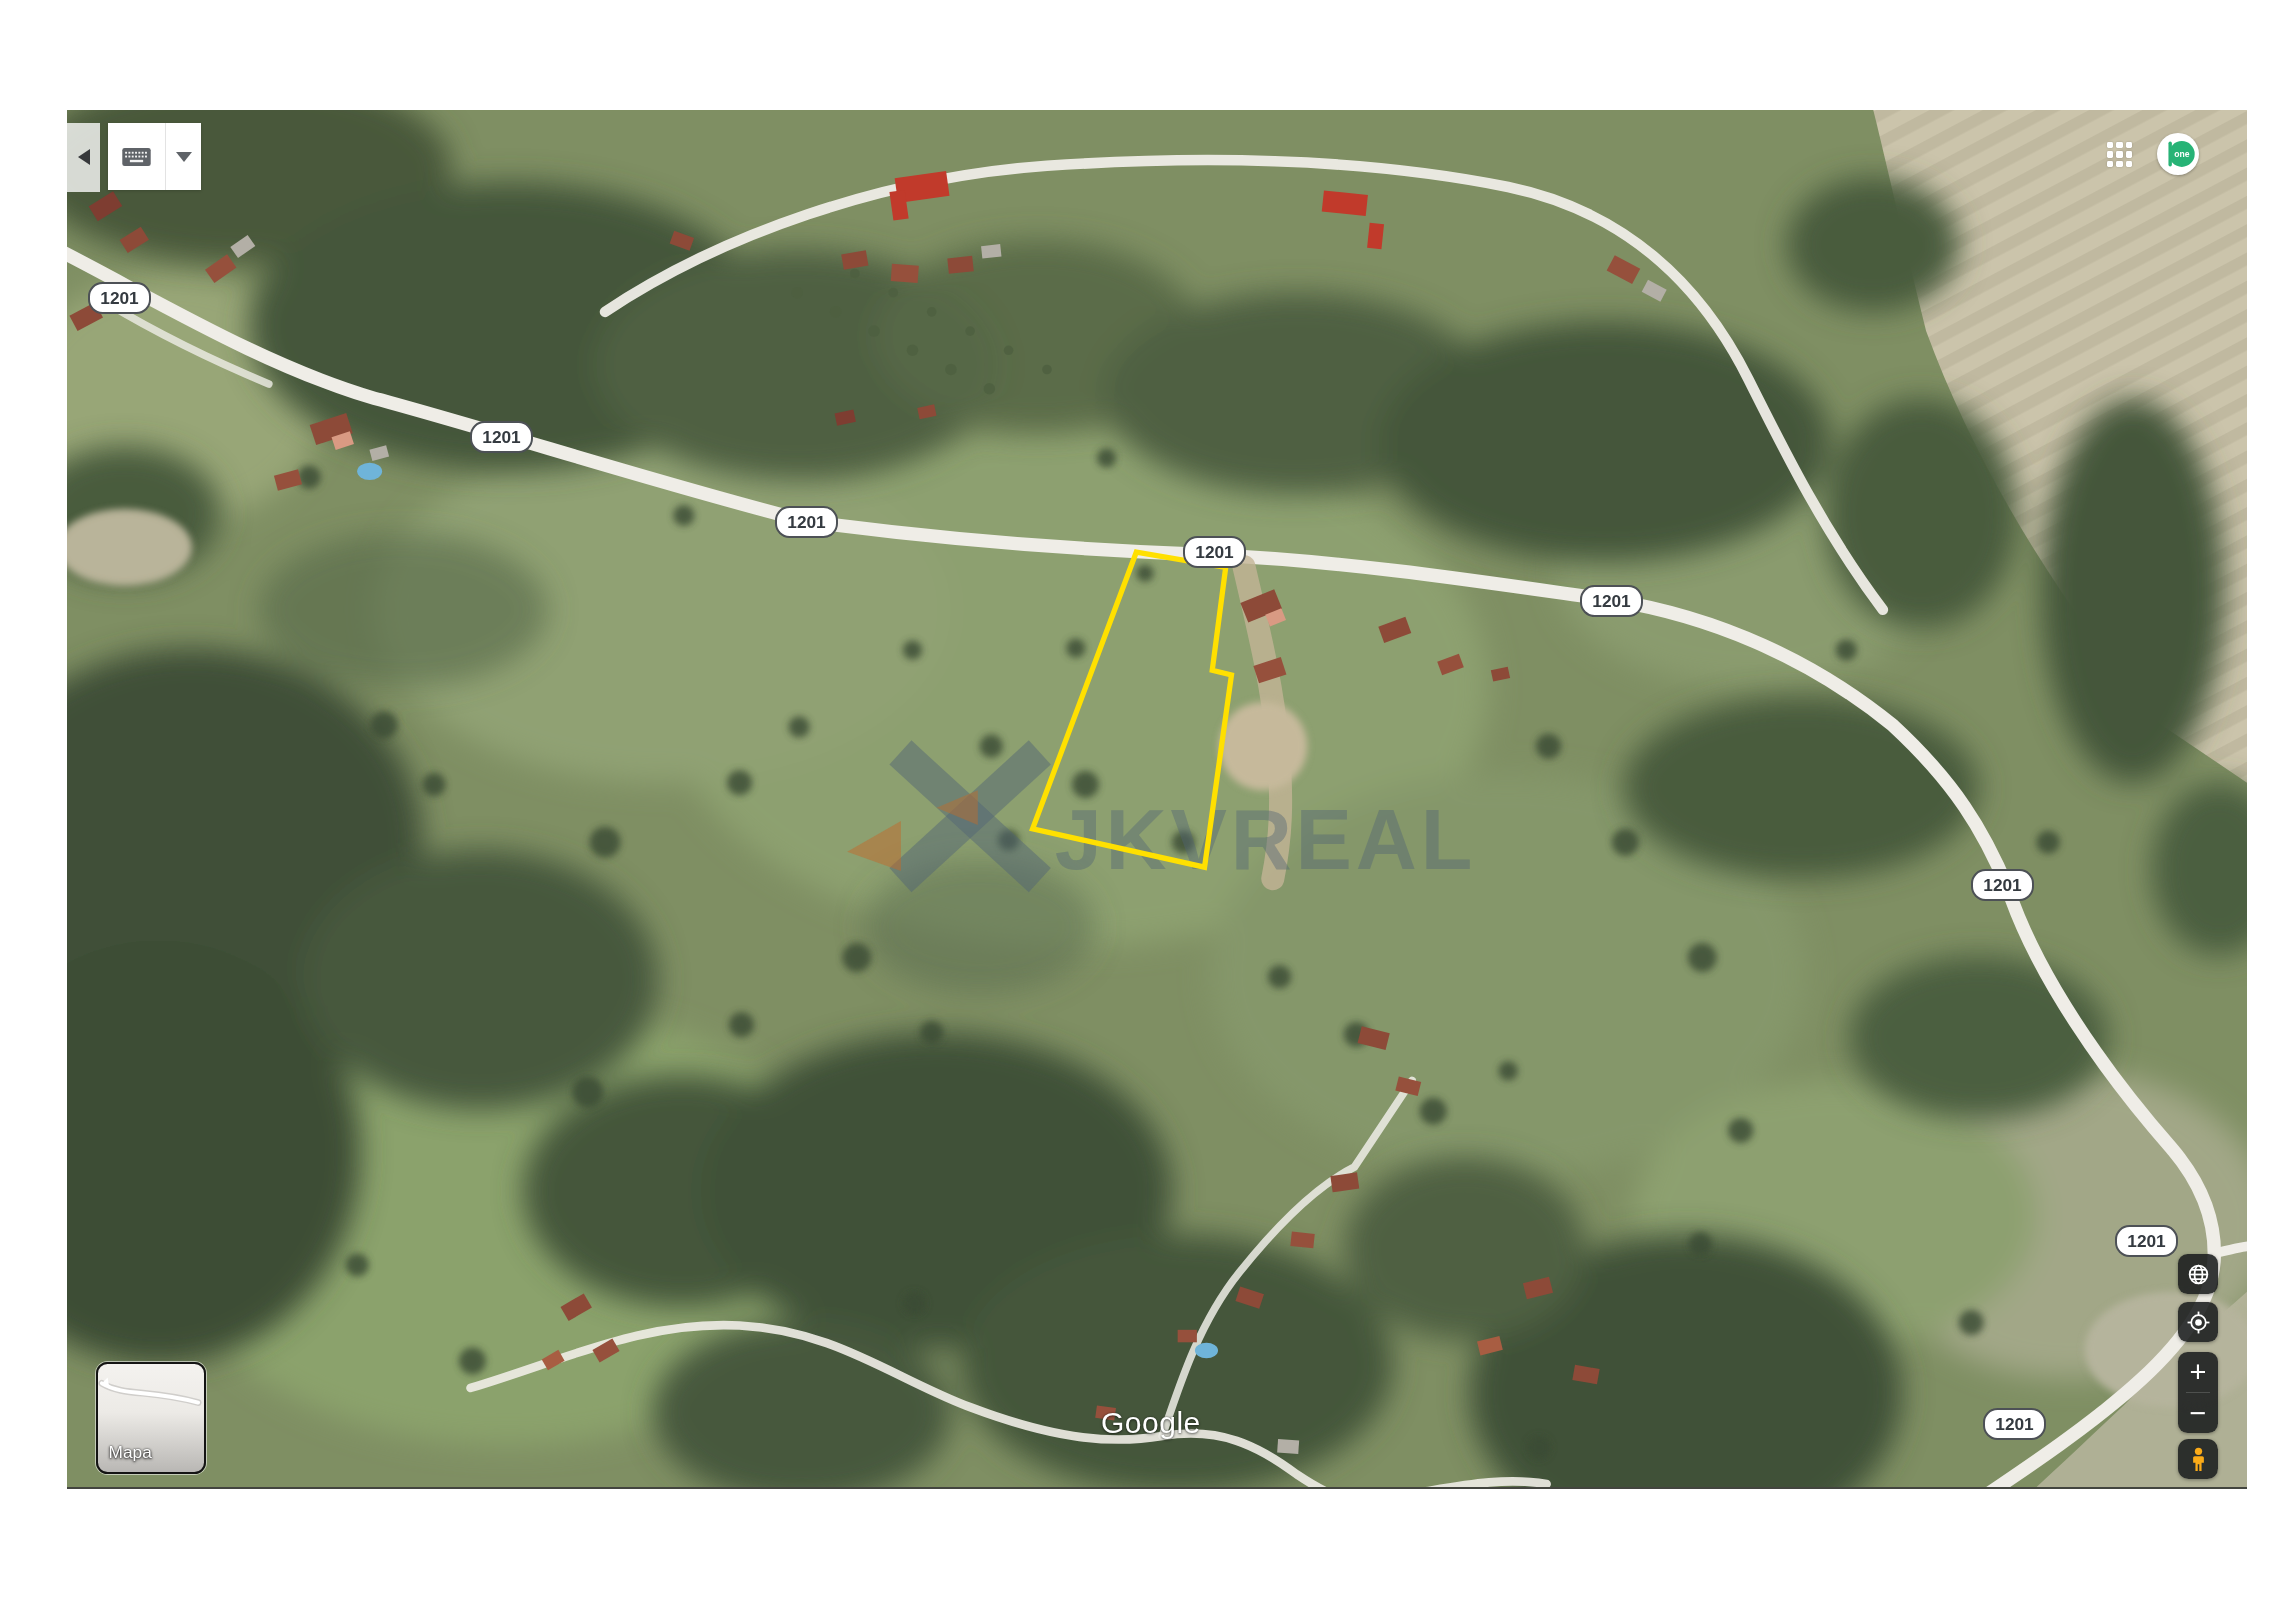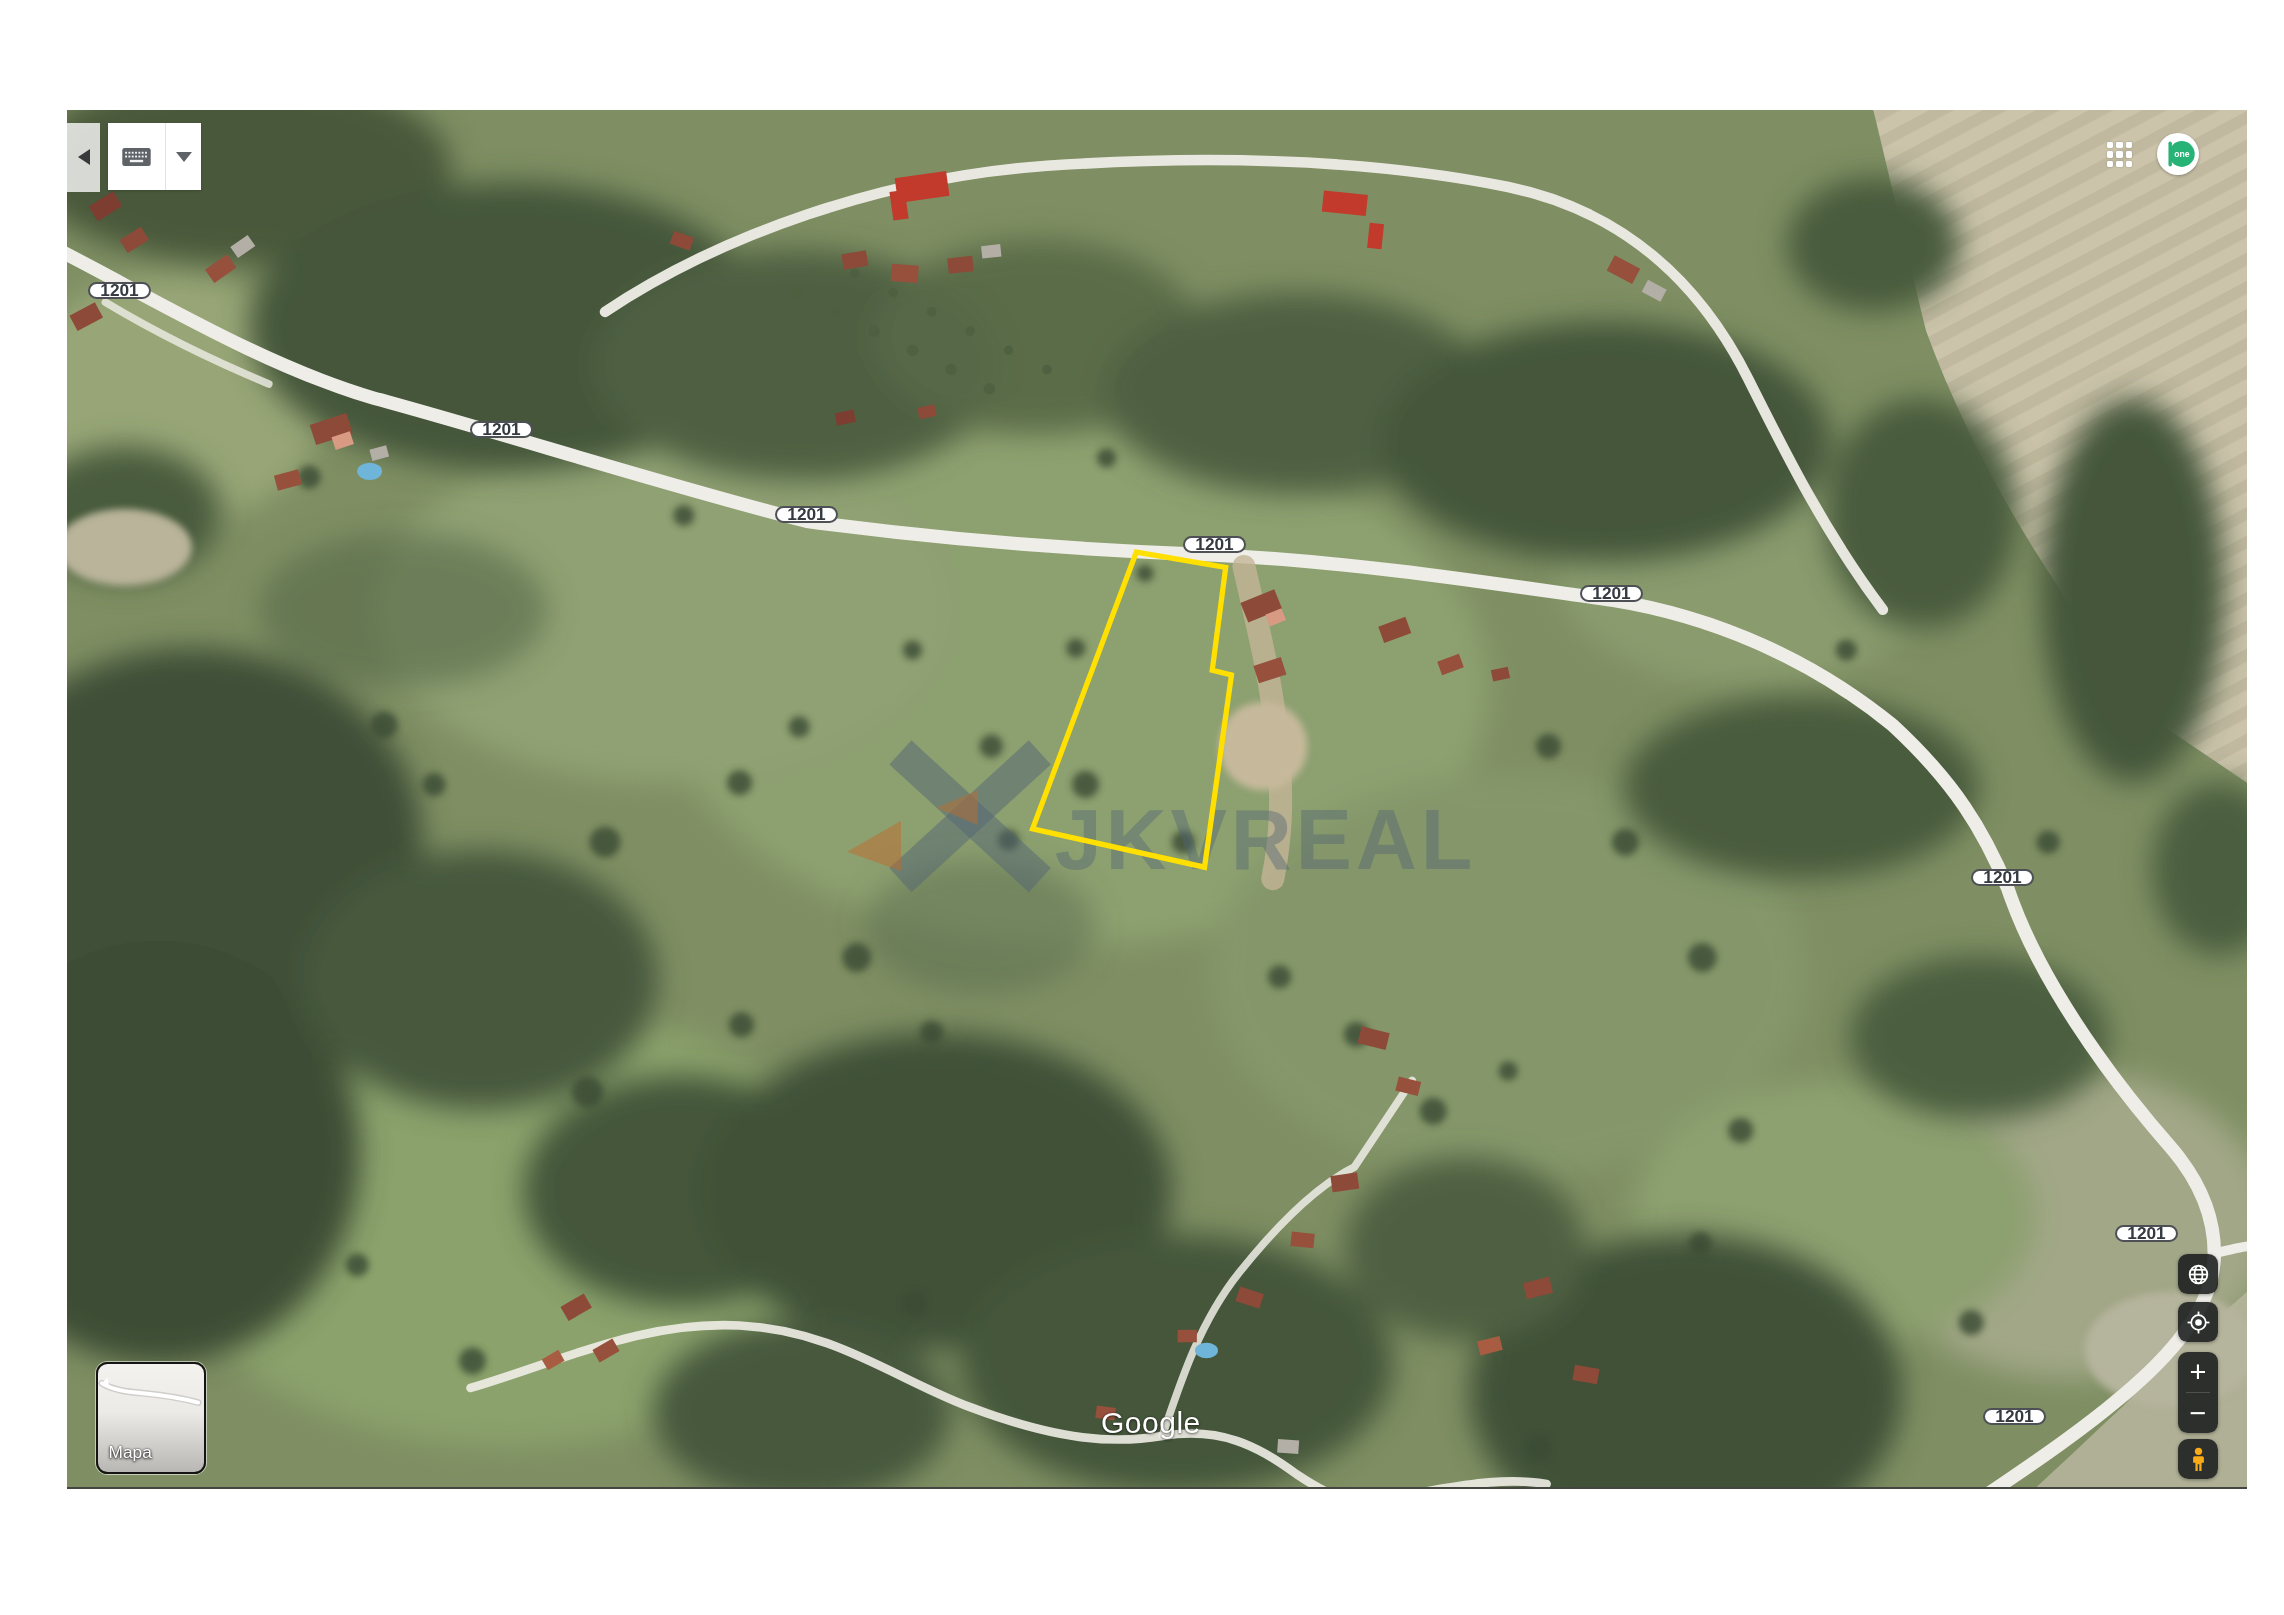--- a/index.html
+++ b/index.html
@@ -1,21 +1,21 @@
 <!DOCTYPE html>
 <html><head>
 <meta charset="utf-8">
 <style>
   html,body{margin:0;padding:0;background:#ffffff;}
   body{width:2285px;height:1616px;position:relative;font-family:"Liberation Sans",sans-serif;overflow:hidden;}
   .map{position:absolute;left:67px;top:110px;width:2180px;height:1377px;overflow:hidden;background:#7f8f63;border-bottom:2.9px solid #43453f;}
   .map svg.terrain{position:absolute;left:0;top:0;display:block;}
 
   
-  .road-pill{position:absolute;min-width:63px;height:17px;box-sizing:border-box;background:#ffffff;
+  .road-pill{position:absolute;min-width:63px;height:32px;box-sizing:border-box;background:#ffffff;
     border:2.9px solid #4d5156;border-radius:14.4px;color:#343a40;font:600 17.3px/21px "Liberation Sans",sans-serif;
     display:flex;align-items:center;justify-content:center;padding:0 6.7px;z-index:6;}
 
   
   .back-btn{position:absolute;left:0;top:12.5px;width:33px;height:69px;background:rgba(255,255,255,.78);
     display:flex;align-items:center;justify-content:center;z-index:10;cursor:pointer;}
   .back-arrow{width:0;height:0;border-top:8.6px solid transparent;border-bottom:8.6px solid transparent;border-right:12.5px solid #37393b;}
   .kb-widget{position:absolute;left:41px;top:13.4px;width:93px;height:67px;background:#ffffff;display:flex;align-items:center;z-index:10;cursor:pointer;box-shadow:0 1px 2.9px rgba(0,0,0,.18);}
   .kb-left{flex:0 0 57px;display:flex;align-items:center;justify-content:center;height:100%;border-right:1px solid #e3e3e3;}
   .kb-right{flex:1;display:flex;align-items:center;justify-content:center;height:100%;}

